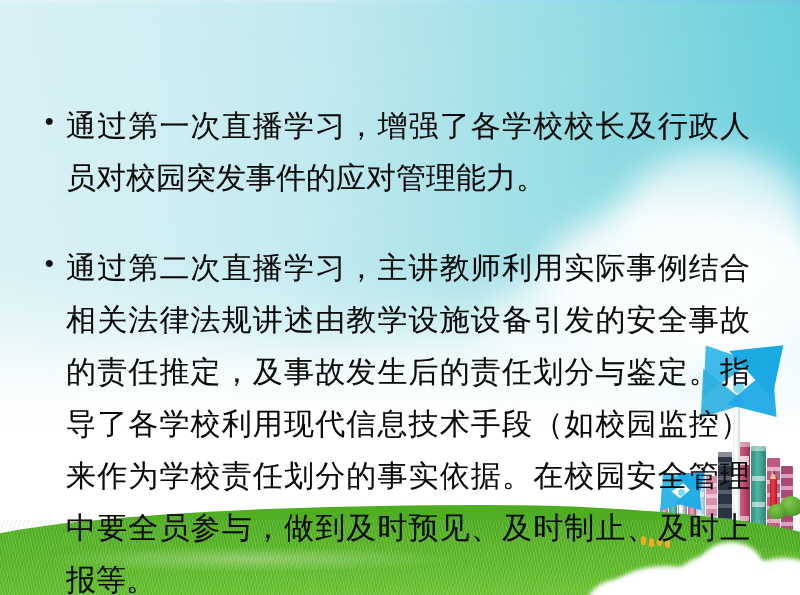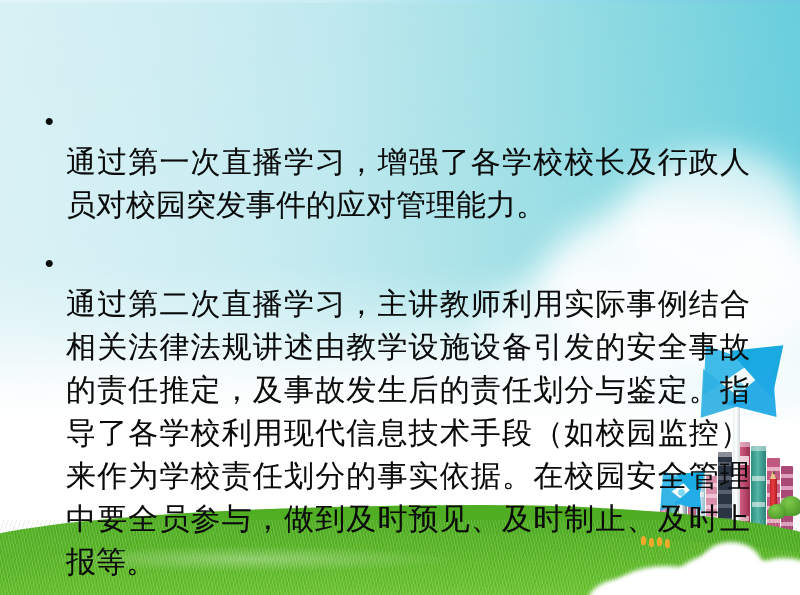--- a/index.html
+++ b/index.html
@@ -155,27 +155,26 @@
     font-size:30px;
     line-height:43px;
     text-align:left;
     color:#0b0b0b;
     padding-left:4px;
   }
   .bullet-text{
     flex:1 1 auto;
     font-family:"Liberation Serif","DejaVu Serif",serif;
     font-size:30px;
-    line-height:43px;
+    line-height:52px;
     letter-spacing:0px;
     text-align:justify;
     text-justify:inter-character;
     color:#0b0b0b;
     text-shadow:0 0 .5px rgba(0,0,0,.25);
-    margin-top:40px;
   }
 </style>
 </head>
 <body>
 
 <div class="slide">
 
   <div class="sky"></div>
   <div class="sky-top-line"></div>
 

